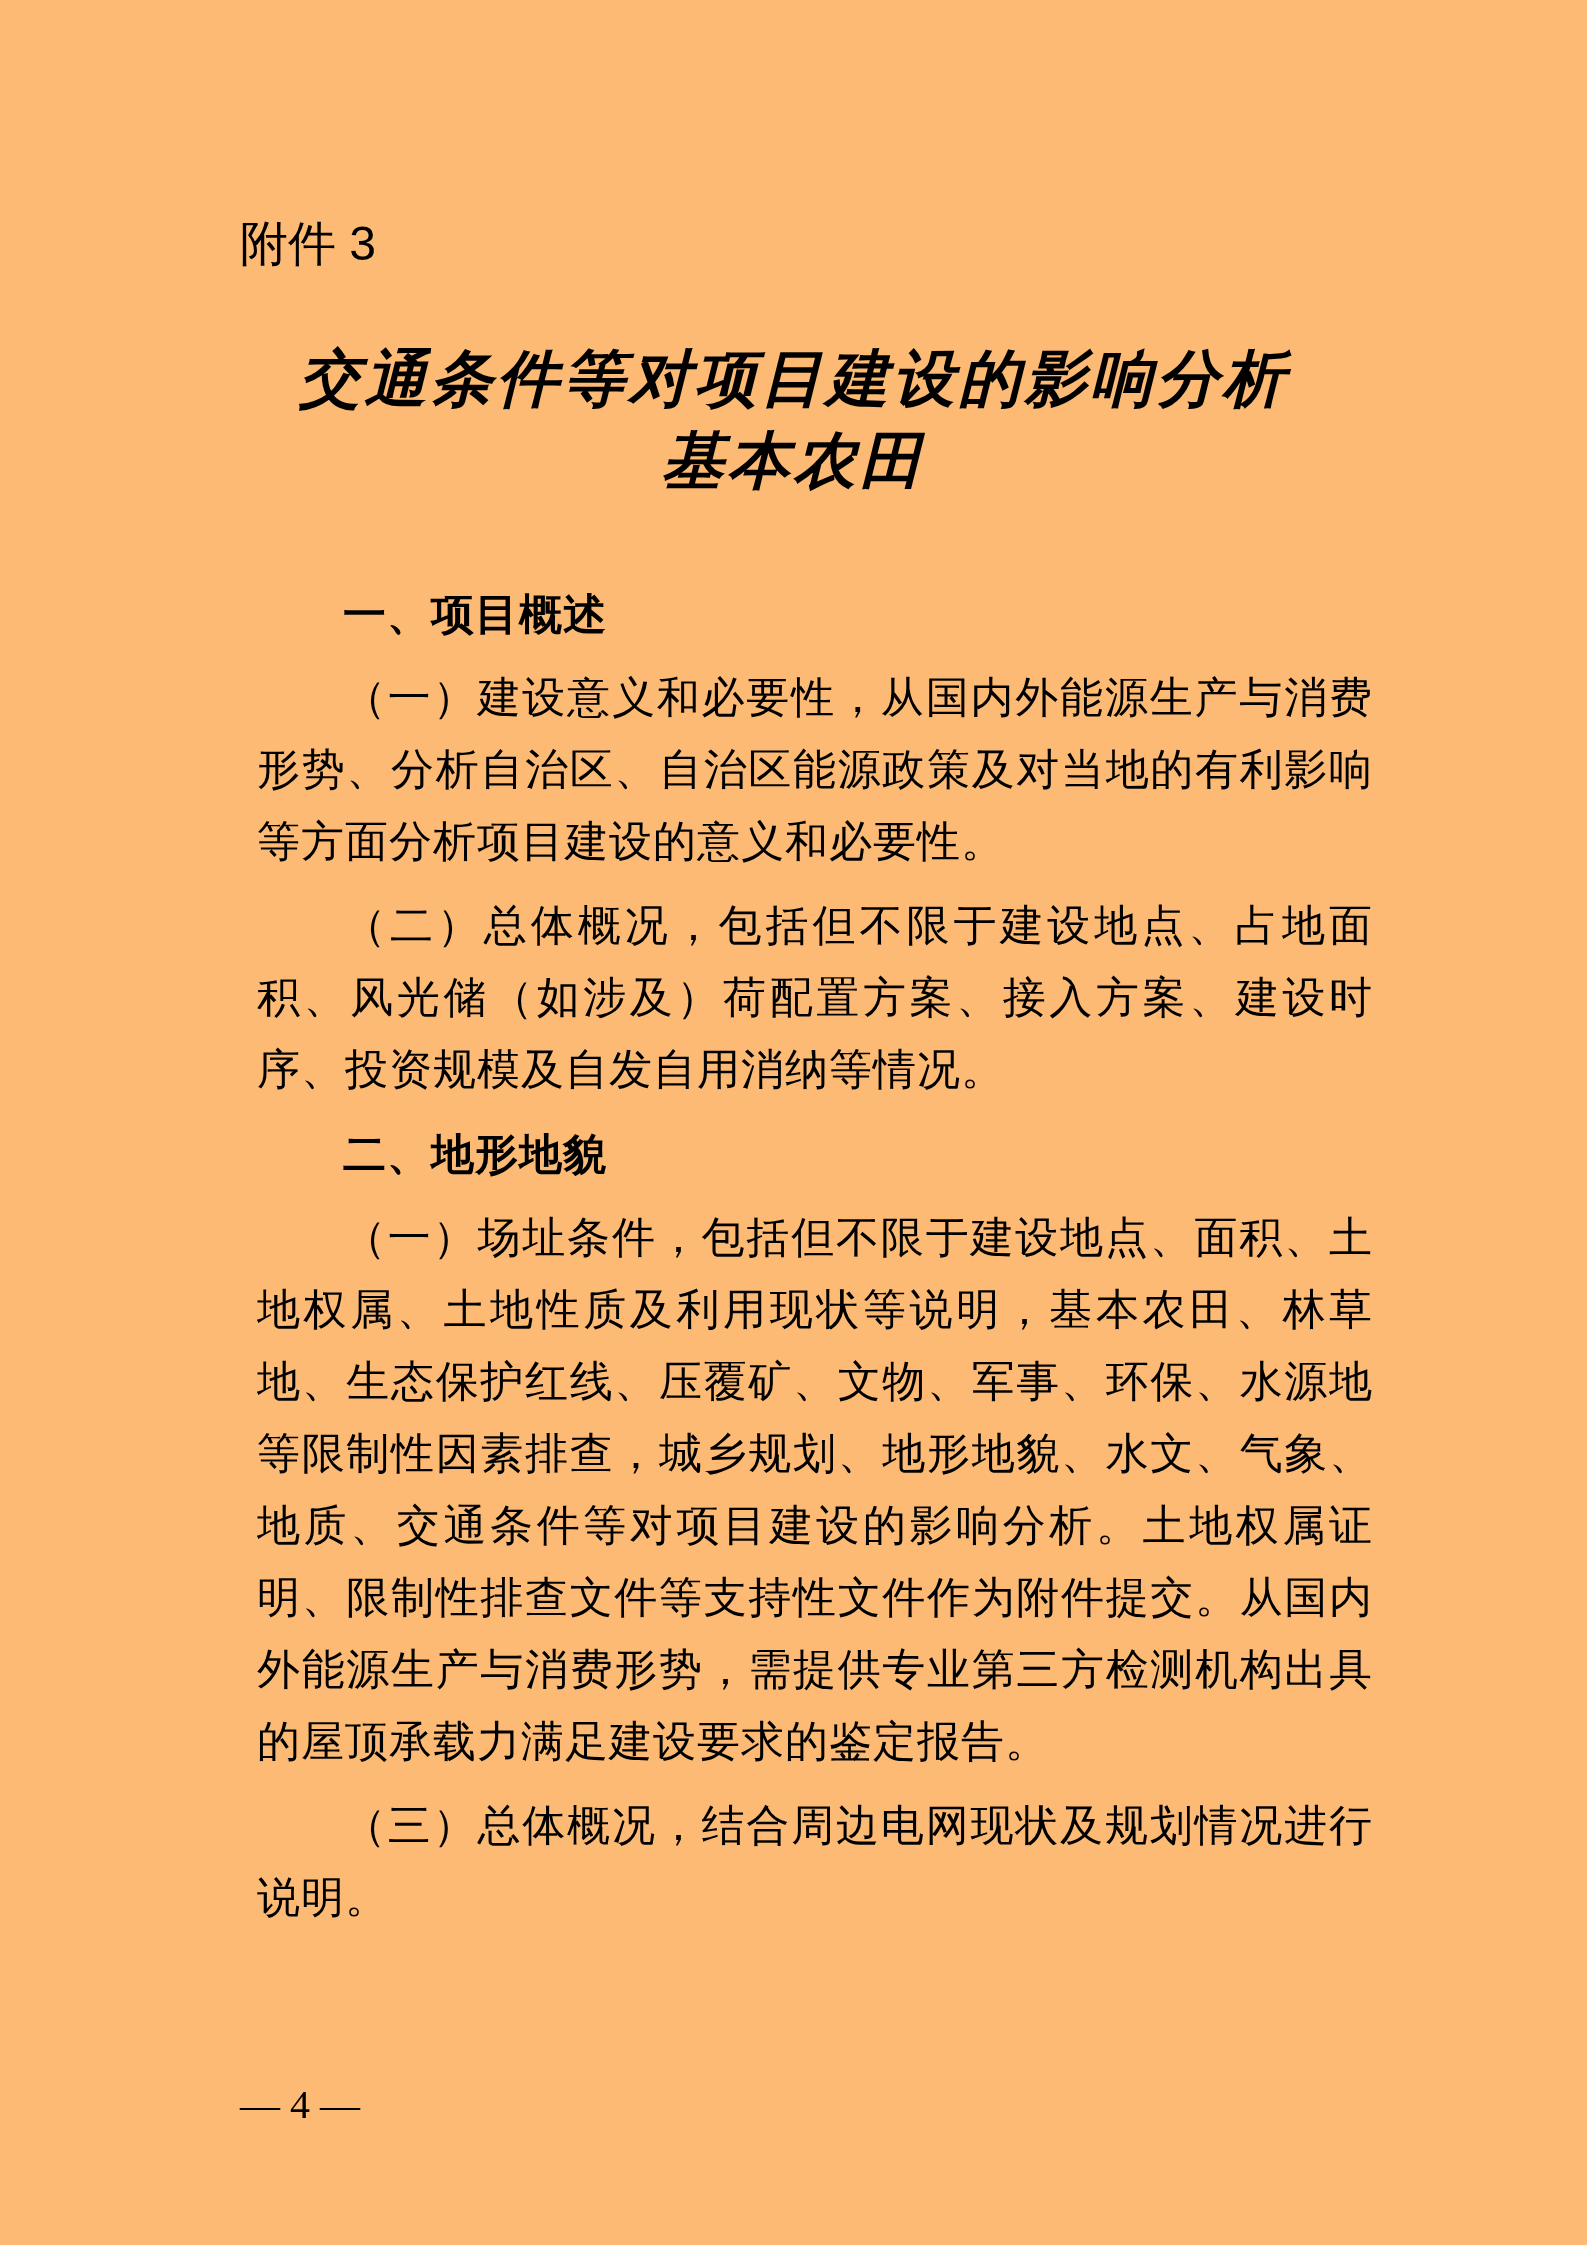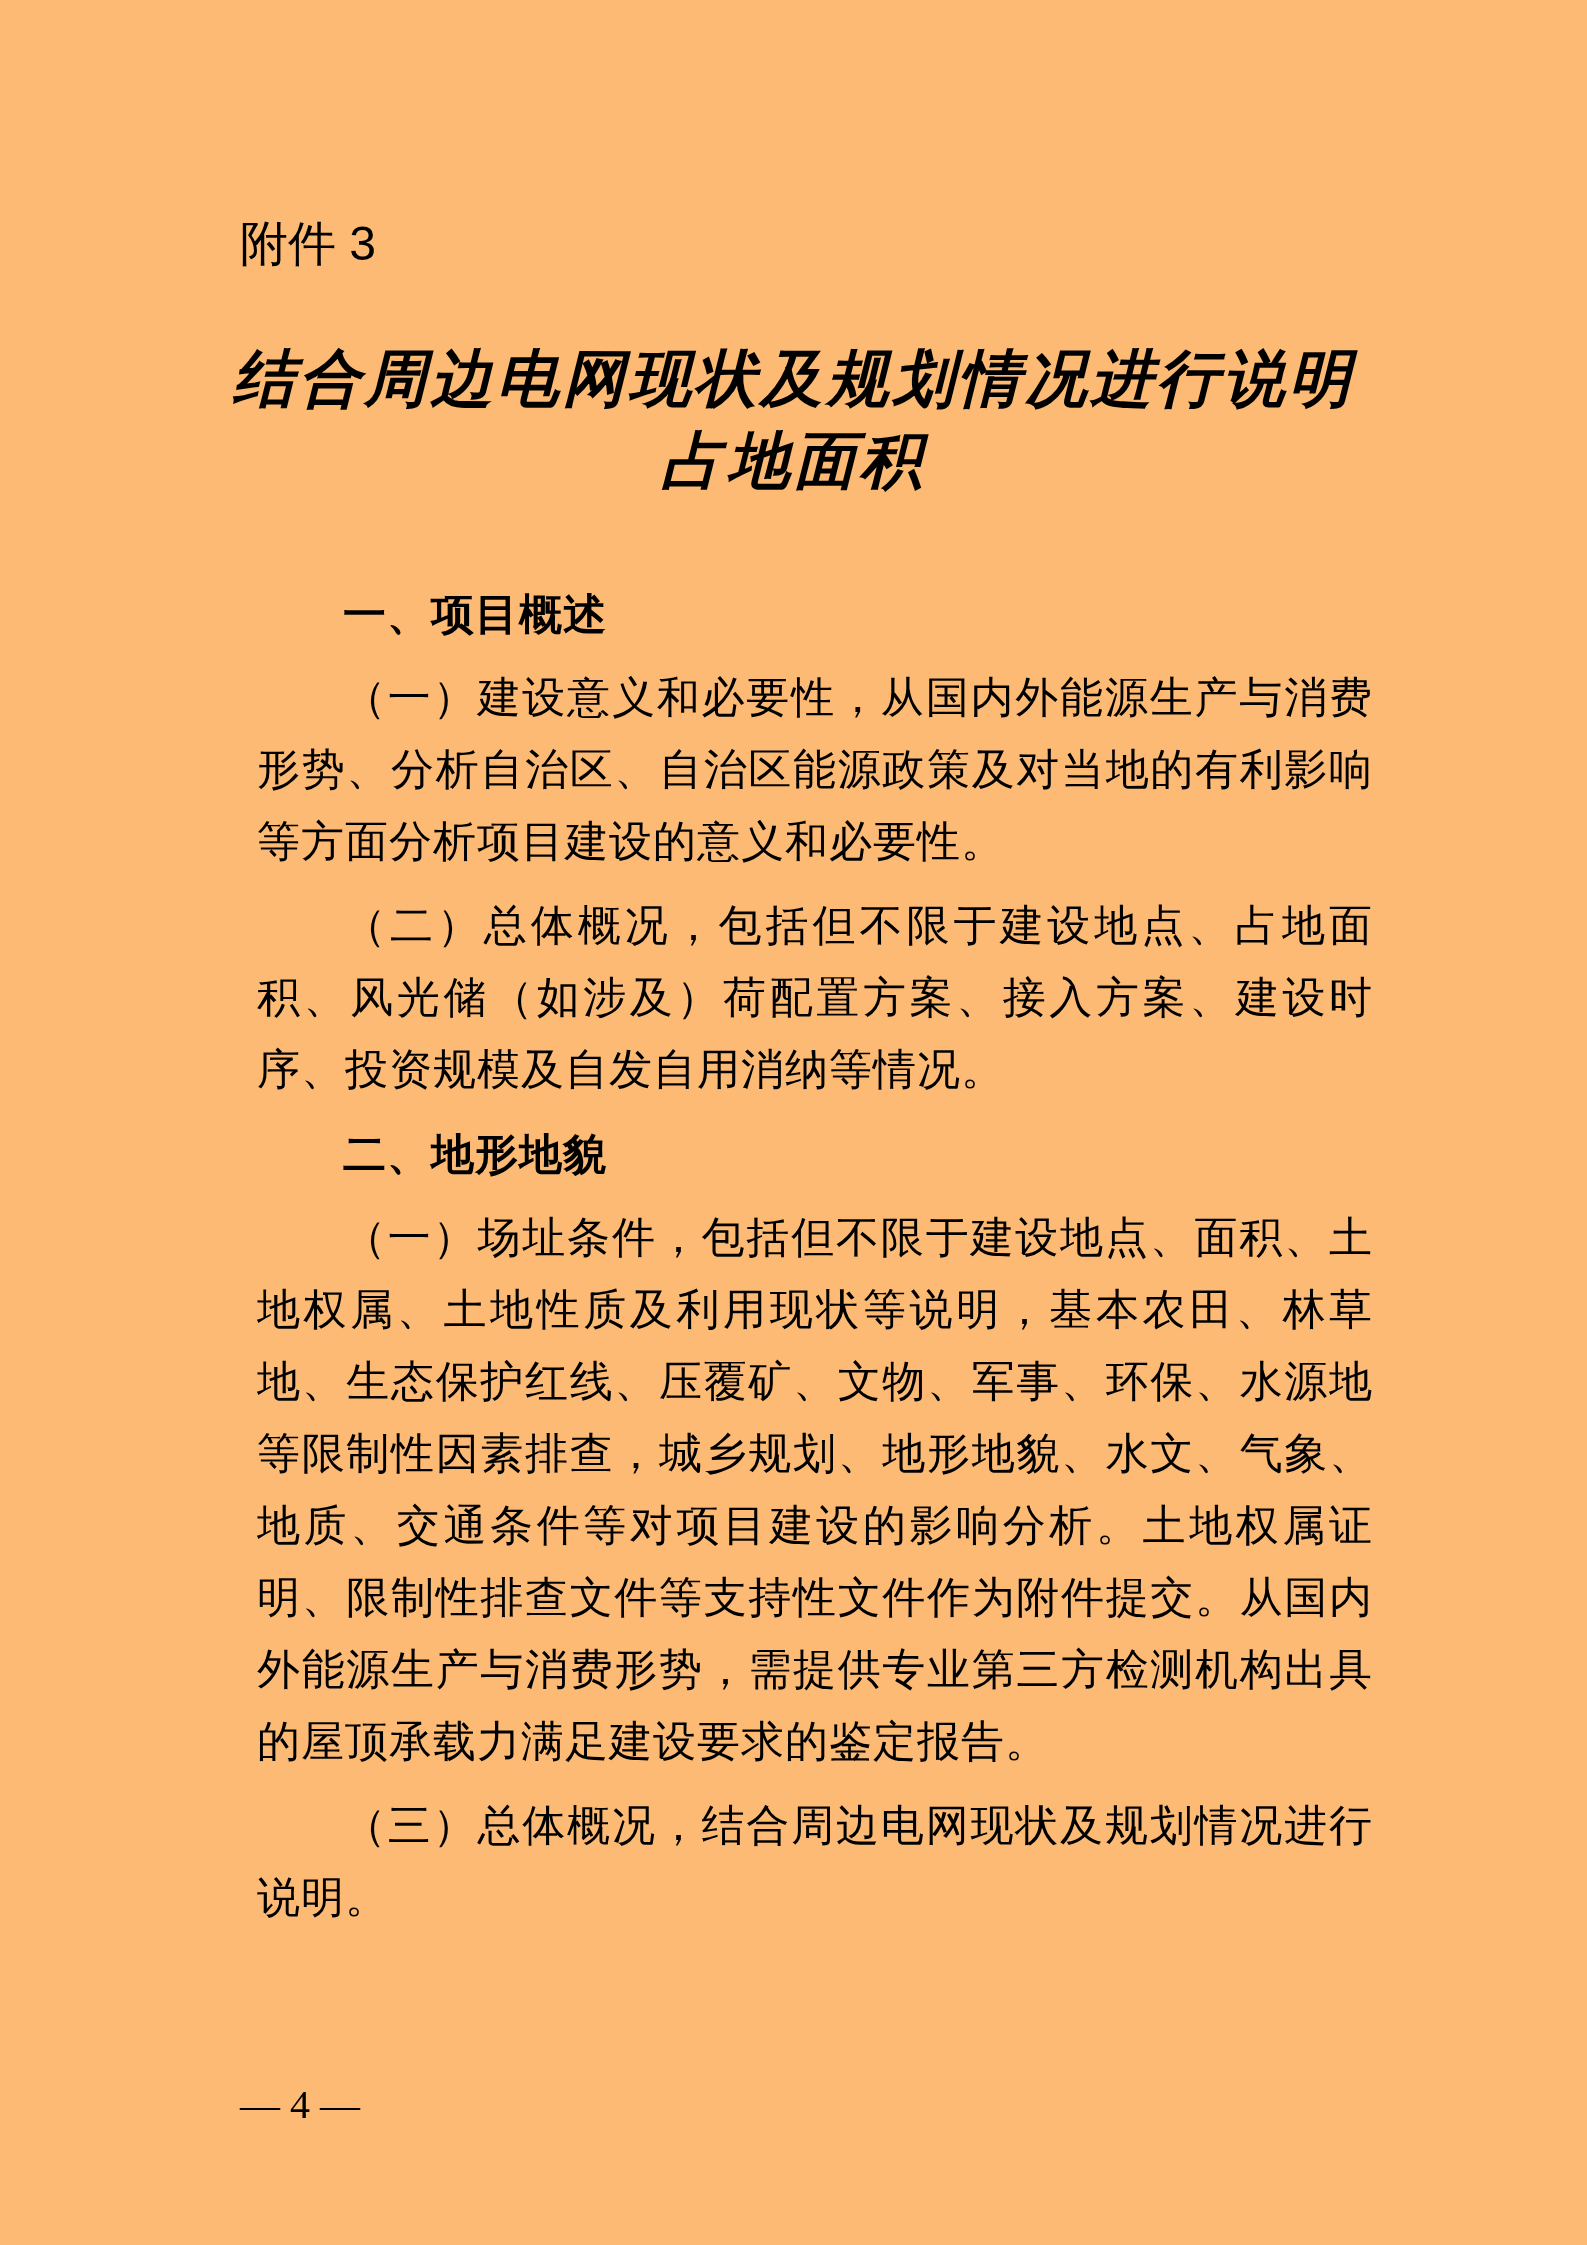--- a/index.html
+++ b/index.html
@@ -74,22 +74,22 @@
   }
 </style>
 </head>
 <body>
 
 <div class="page">
 
   <div class="attachment-label">附件 3</div>
 
   <div class="doc-title">
-    <div>结合周边电网现状及规划情况进行说明</div>
-    <div>占地面积</div>
+    <div>交通条件等对项目建设的影响分析</div>
+    <div>基本农田</div>
   </div>
 
   <div class="doc-body">
     <h2>一、项目概述</h2>
     <p>（一）建设意义和必要性，从国内外能源生产与消费形势、分析自治区、自治区能源政策及对当地的有利影响等方面分析项目建设的意义和必要性。</p>
     <p>（二）总体概况，包括但不限于建设地点、占地面积、风光储（如涉及）荷配置方案、接入方案、建设时序、投资规模及自发自用消纳等情况。</p>
     <h2>二、地形地貌</h2>
     <p>（一）场址条件，包括但不限于建设地点、面积、土地权属、土地性质及利用现状等说明，基本农田、林草地、生态保护红线、压覆矿、文物、军事、环保、水源地等限制性因素排查，城乡规划、地形地貌、水文、气象、地质、交通条件等对项目建设的影响分析。土地权属证明、限制性排查文件等支持性文件作为附件提交。从国内外能源生产与消费形势，需提供专业第三方检测机构出具的屋顶承载力满足建设要求的鉴定报告。</p>
     <p>（三）总体概况，结合周边电网现状及规划情况进行说明。</p>
   </div>

